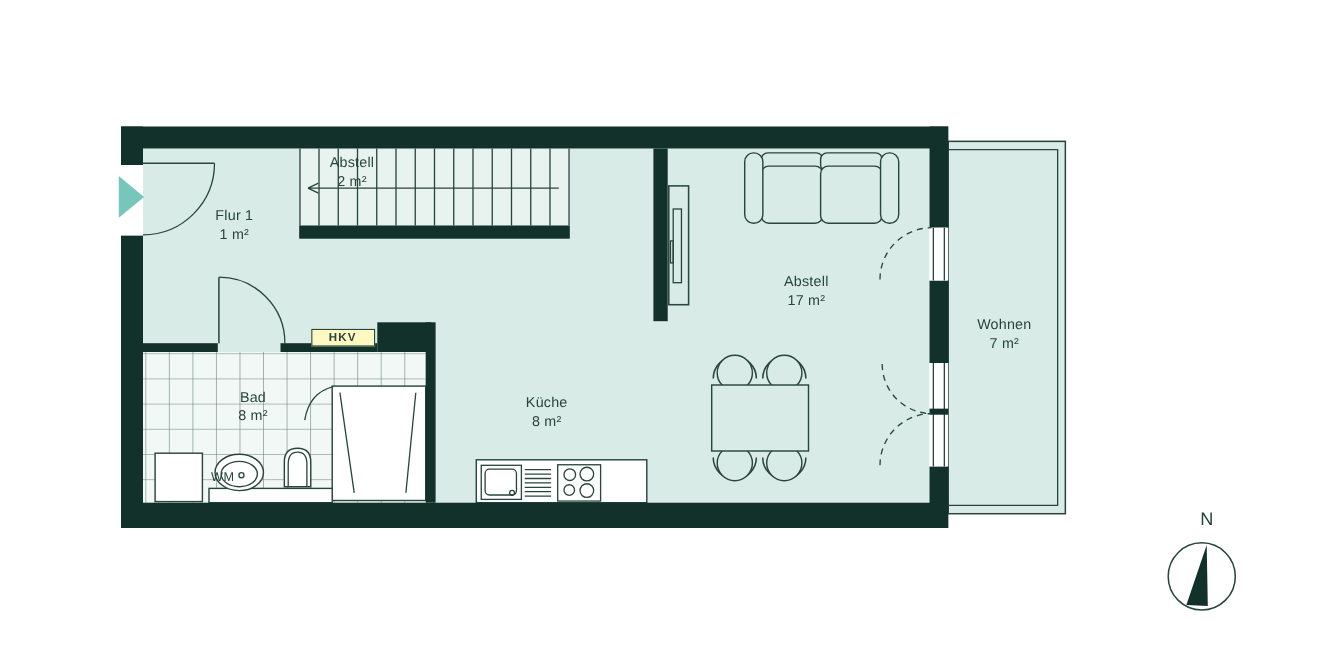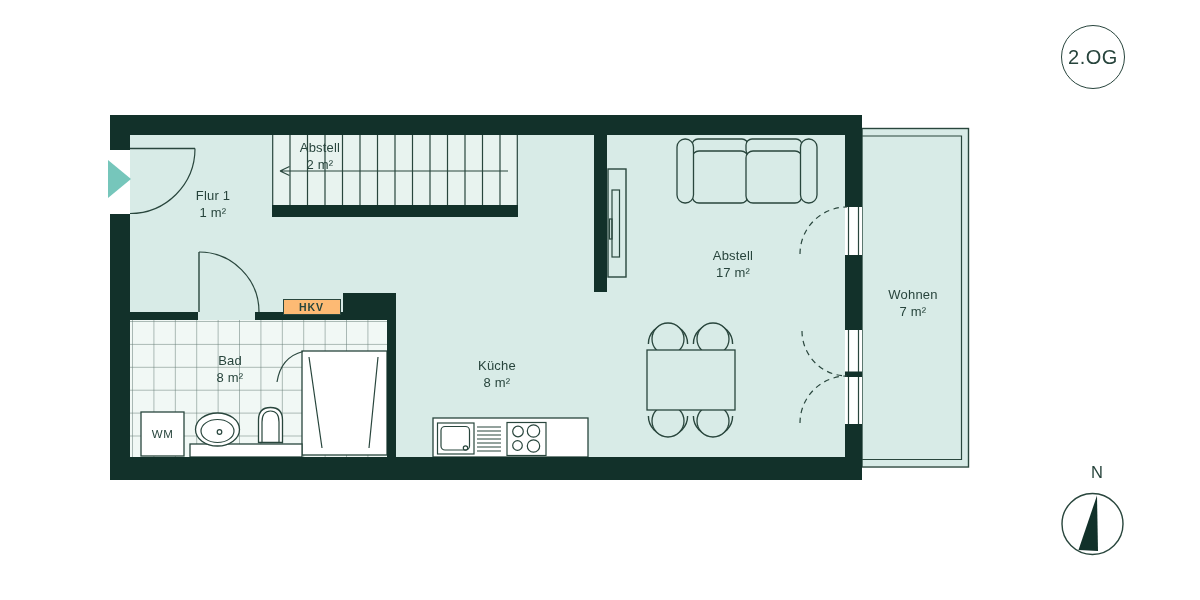--- a/index.html
+++ b/index.html
@@ -25,24 +25,24 @@
   .ln-thick{stroke:var(--line-color);fill:none;stroke-width:1.4;}
   .fixture{fill:#fff;stroke:var(--line-color);stroke-width:1.3;}
   .furn{fill:var(--floor-color);stroke:var(--line-color);stroke-width:1.3;}
   .dashed{stroke-dasharray:5.5 4.5;}
   .tileln{stroke:var(--line-color);stroke-width:1;fill:none;opacity:.7;}
   .accent{fill:var(--accent-color);}
   .needle{fill:var(--wall-color);}
   
   .room-label{position:absolute;transform:translateX(-50%);text-align:center;
               font-size:13px;line-height:16.5px;letter-spacing:.2px;white-space:nowrap;}
-  .tag-box{position:absolute;background:#fdba74;border:1.5px solid var(--line-color);
+  .tag-box{position:absolute;background:#fef9c3;border:1.5px solid var(--line-color);
            text-align:center;font-weight:bold;font-size:10.5px;letter-spacing:1px;}
   .wm-label{position:absolute;display:flex;align-items:center;justify-content:center;
-            font-size:11.5px;letter-spacing:.5px;}
+            font-size:11.5px;letter-spacing:.5px;margin-left:40px;}
   .floor-badge{position:absolute;left:1061px;top:25px;width:62px;height:62px;border-radius:50%;
                border:1.6px solid var(--text-color);background:#fff;display:flex;align-items:center;
                justify-content:center;font-size:20px;letter-spacing:.5px;}
   .north-label{position:absolute;left:1082px;top:463px;width:30px;text-align:center;font-size:16.5px;}
 </style>
 </head>
 <body>
 
 <div id="stage">
 
@@ -209,16 +209,15 @@
     <div>17 m²</div>
   </div>
   <div class="room-label" style="left:913px;top:287px">
     <div>Wohnen</div>
     <div>7 m²</div>
   </div>
 
   <div class="tag-box" style="left:282.5px;top:298.5px;width:56px;height:14px;line-height:14px">HKV</div>
   <div class="wm-label" style="left:141px;top:412px;width:43px;height:44px">WM</div>
 
-  <div class="floor-badge">2.OG</div>
   <div class="north-label">N</div>
 
 </div>
 
 </body></html>

